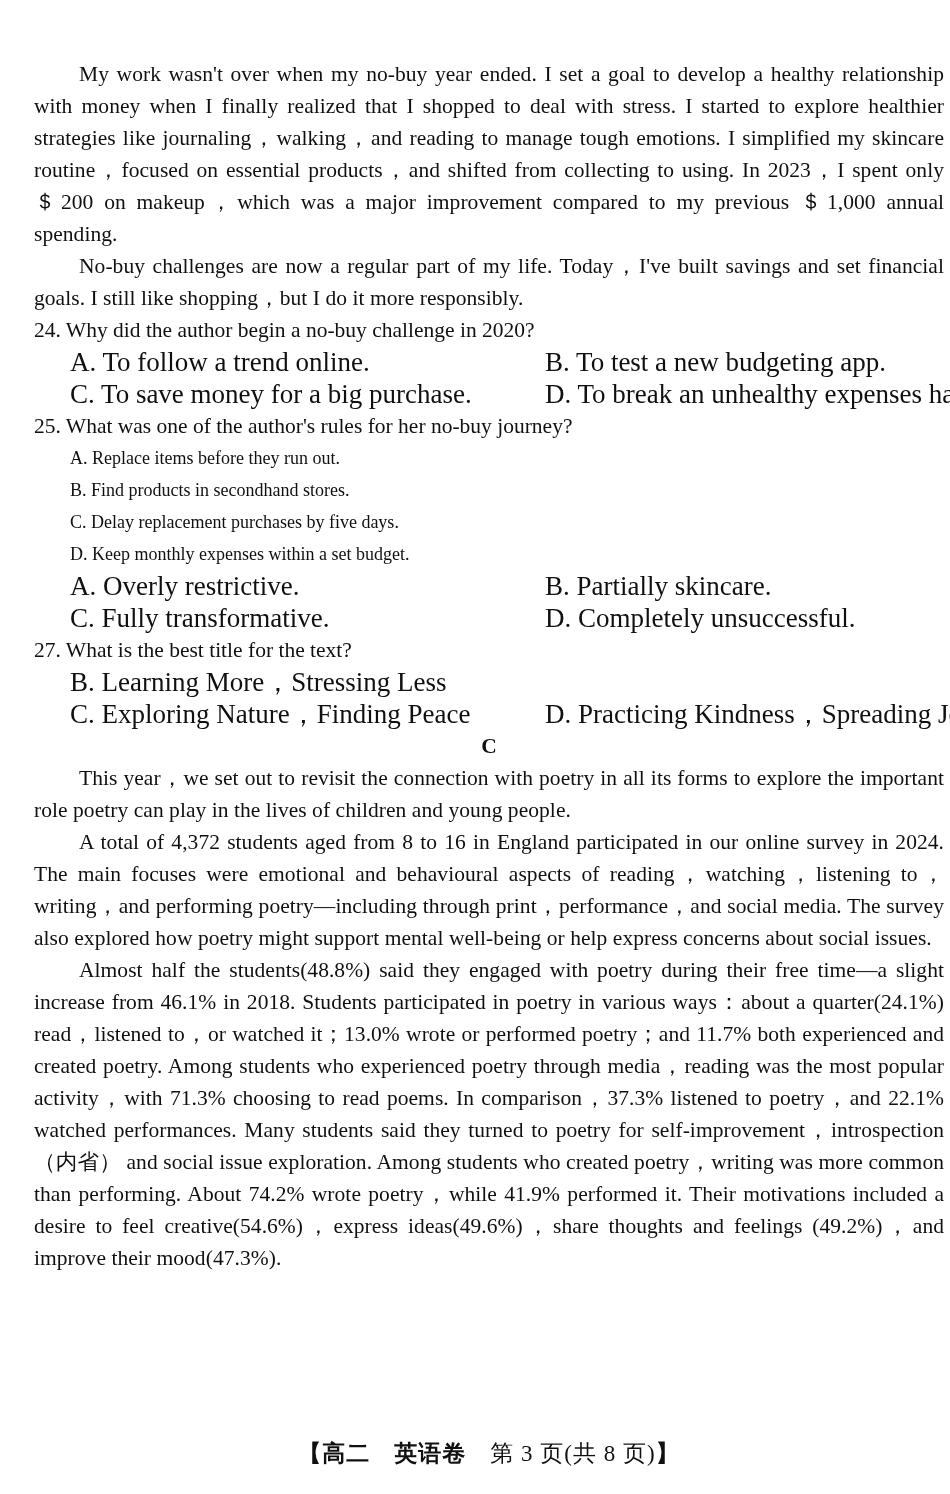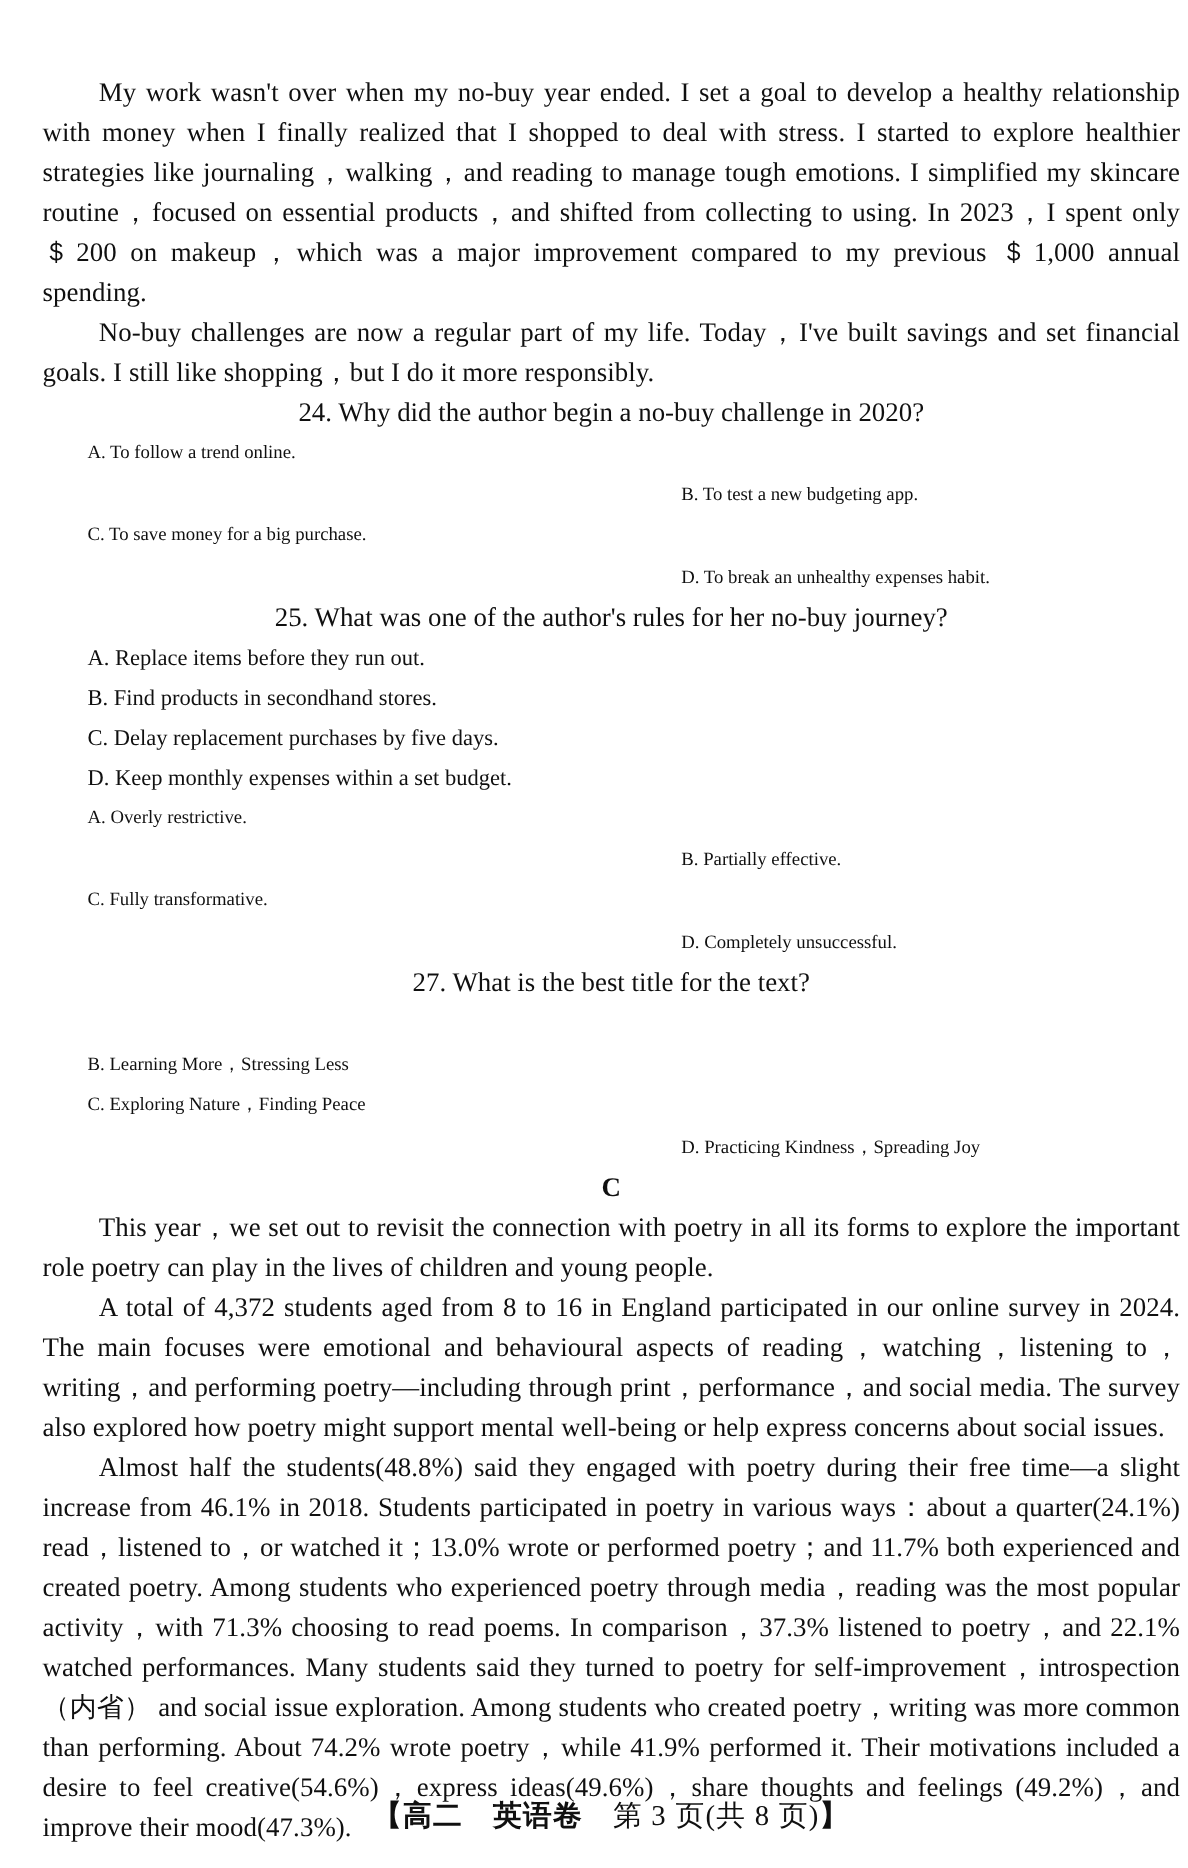--- a/index.html
+++ b/index.html
@@ -44,38 +44,36 @@
   .question {
     margin: 0;
   }
   .q-stem {
     font-size: 21.5px;
     line-height: 32px;
     margin: 0;
     padding-left: 0;
     text-indent: 0;
     white-space: nowrap;
-    text-align: center;
   }
   .opt-row {
     display: flex;
-    font-size: 15px;
+    font-size: 27px;
     line-height: 32px;
     padding-left: 36px;
   }
   .opt-row .opt {
     white-space: nowrap;
   }
   .opt-row .opt.col1 {
     width: 475px;
     flex: 0 0 475px;
   }
   .opt-row .opt.col2 {
     flex: 1 1 auto;
-    margin-top: 34px;
   }
   .opt-stack {
     padding-left: 36px;
   }
   .opt-stack .opt {
     font-size: 18px;
     line-height: 32px;
     white-space: nowrap;
   }
 
@@ -134,21 +132,21 @@
         <div class="opt">A. Replace items before they run out.</div>
         <div class="opt">B. Find products in secondhand stores.</div>
         <div class="opt">C. Delay replacement purchases by five days.</div>
         <div class="opt">D. Keep monthly expenses within a set budget.</div>
       </div>
     </div>
 
     <div class="question">
       <div class="opt-row">
         <span class="opt col1">A. Overly restrictive.</span>
-        <span class="opt col2">B. Partially effective.</span>
+        <span class="opt col2">B. Partially skincare.</span>
       </div>
       <div class="opt-row">
         <span class="opt col1">C. Fully transformative.</span>
         <span class="opt col2">D. Completely unsuccessful.</span>
       </div>
     </div>
 
     <div class="question">
       <div class="q-stem">27. What is the best title for the text?</div>
       <div class="opt-row">

